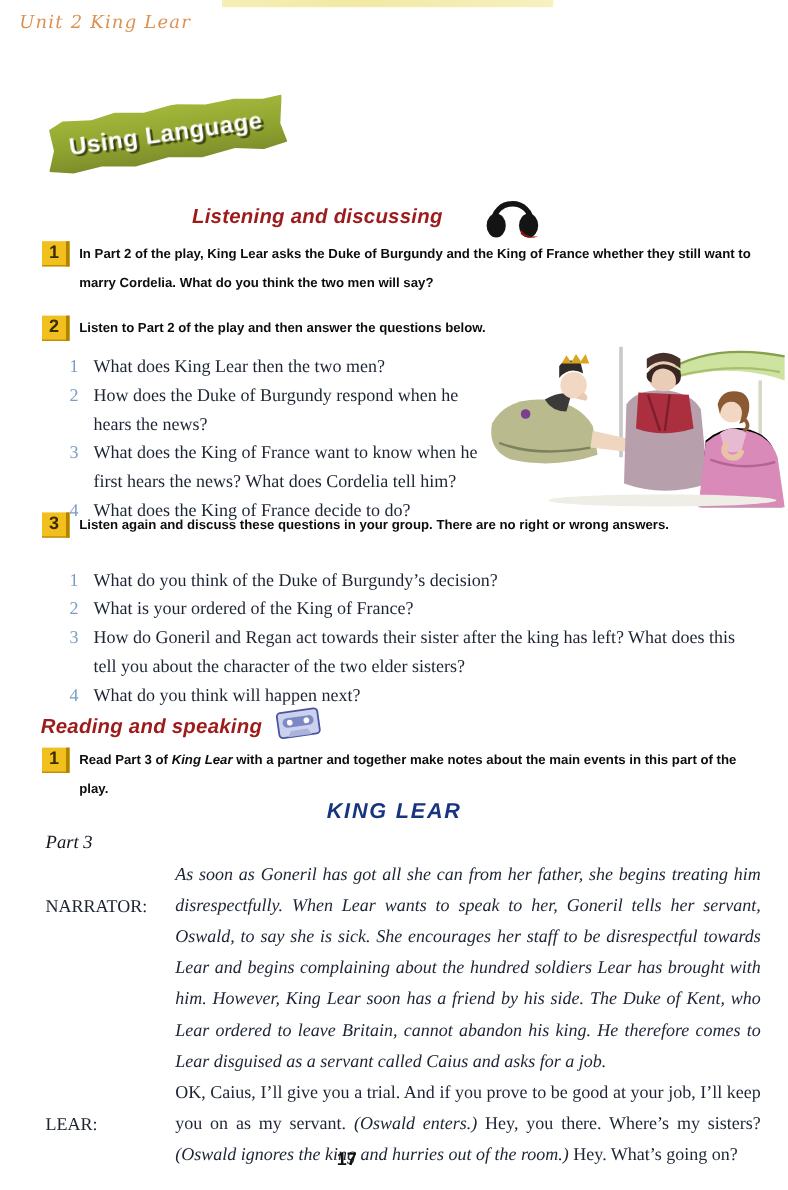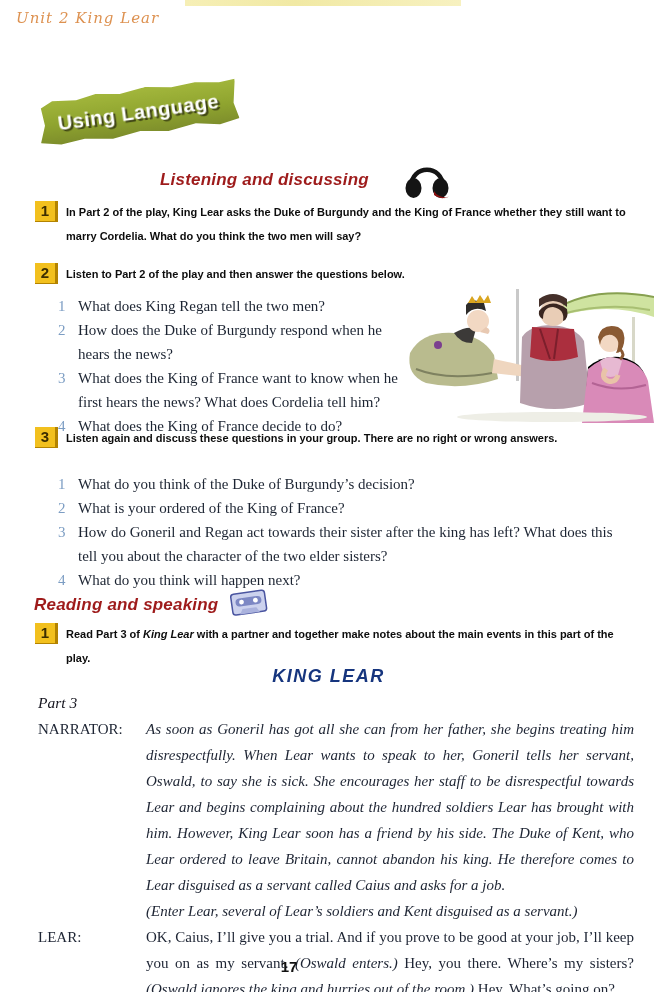--- a/index.html
+++ b/index.html
@@ -53,21 +53,21 @@
   .play-title{position:absolute;left:0;top:666px;width:657px;text-align:center;
               font-weight:bold;font-style:italic;font-size:18px;color:#16357e;
               letter-spacing:1.5px;}
   .part-label{position:absolute;left:38px;top:694px;
               font-family:"Liberation Serif",serif;font-weight:normal;font-style:italic;
               font-size:15.5px;color:#15151f;}
   .script{position:absolute;left:38px;top:716px;width:596px;
           font-family:"Liberation Serif",serif;font-size:15px;line-height:26px;
           color:#1d2433;}
   .line{display:flex;align-items:flex-start;}
-  .speaker{flex:0 0 108px;}
+  .speaker{flex:0 0 108px;margin-top:27px;}
   .speech{flex:1;text-align:justify;}
   .speech .stage, .speech .ital{font-style:italic;}
   .narrator-speech{font-style:italic;}
   .stage-line{font-style:italic;text-align:left;}
 
   .page-number{position:absolute;left:0;top:958px;width:578px;text-align:center;
                font-weight:bold;font-size:15px;color:#111;}
 </style>
 </head>
 <body>
@@ -101,21 +101,21 @@
   </div>
 
   <div class="task" style="top:262px;">
     <span class="badge">2</span>
     <span class="task-text">Listen to Part 2 of the play and then answer the questions below.</span>
   </div>
 
   <div class="qlist" style="left:58px;top:294px;width:348px;">
     <div class="qrow">
       <span class="qnum">1</span>
-      <span class="qtext">What does King Regan tell the two men?</span>
+      <span class="qtext">What does King Lear then the two men?</span>
     </div>
     <div class="qrow">
       <span class="qnum">2</span>
       <span class="qtext">How does the Duke of Burgundy respond when he hears the news?</span>
     </div>
     <div class="qrow">
       <span class="qnum">3</span>
       <span class="qtext">What does the King of France want to know when he first hears the news? What does Cordelia tell him?</span>
     </div>
     <div class="qrow">
@@ -208,21 +208,20 @@
   </div>
 
   <div class="play-title">KING LEAR</div>
   <div class="part-label">Part 3</div>
 
   <div class="script">
     <div class="line">
       <span class="speaker">NARRATOR:</span>
       <span class="speech narrator-speech">
         <span>As soon as Goneril has got all she can from her father, she begins treating him disrespectfully. When Lear wants to speak to her, Goneril tells her servant, Oswald, to say she is sick. She encourages her staff to be disrespectful towards Lear and begins complaining about the hundred soldiers Lear has brought with him. However, King Lear soon has a friend by his side. The Duke of Kent, who Lear ordered to leave Britain, cannot abandon his king. He therefore comes to Lear disguised as a servant called Caius and asks for a job.</span>
-        <div class="stage-line">(Enter Lear, several of Lear’s soldiers and Kent disguised as a servant.)</div>
       </span>
     </div>
     <div class="line">
       <span class="speaker">LEAR:</span>
       <span class="speech"><span>OK, Caius, I’ll give you a trial. And if you prove to be good at your job, I’ll keep you on as my servant. </span><span class="ital">(Oswald enters.)</span><span> Hey, you there. Where’s my sisters? </span><span class="ital">(Oswald ignores the king and hurries out of the room.)</span><span> Hey. What’s going on?</span></span>
     </div>
   </div>
 
   <div class="page-number">17</div>
 </div>

